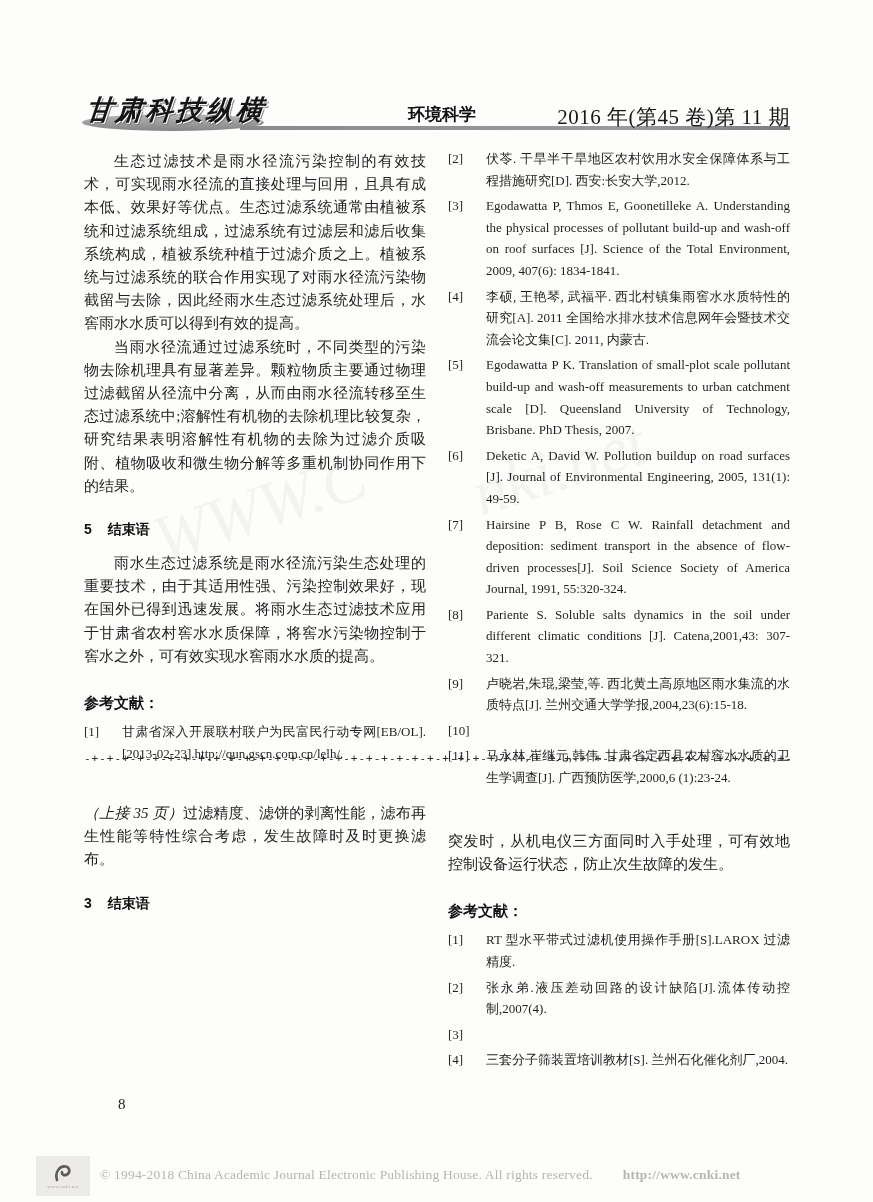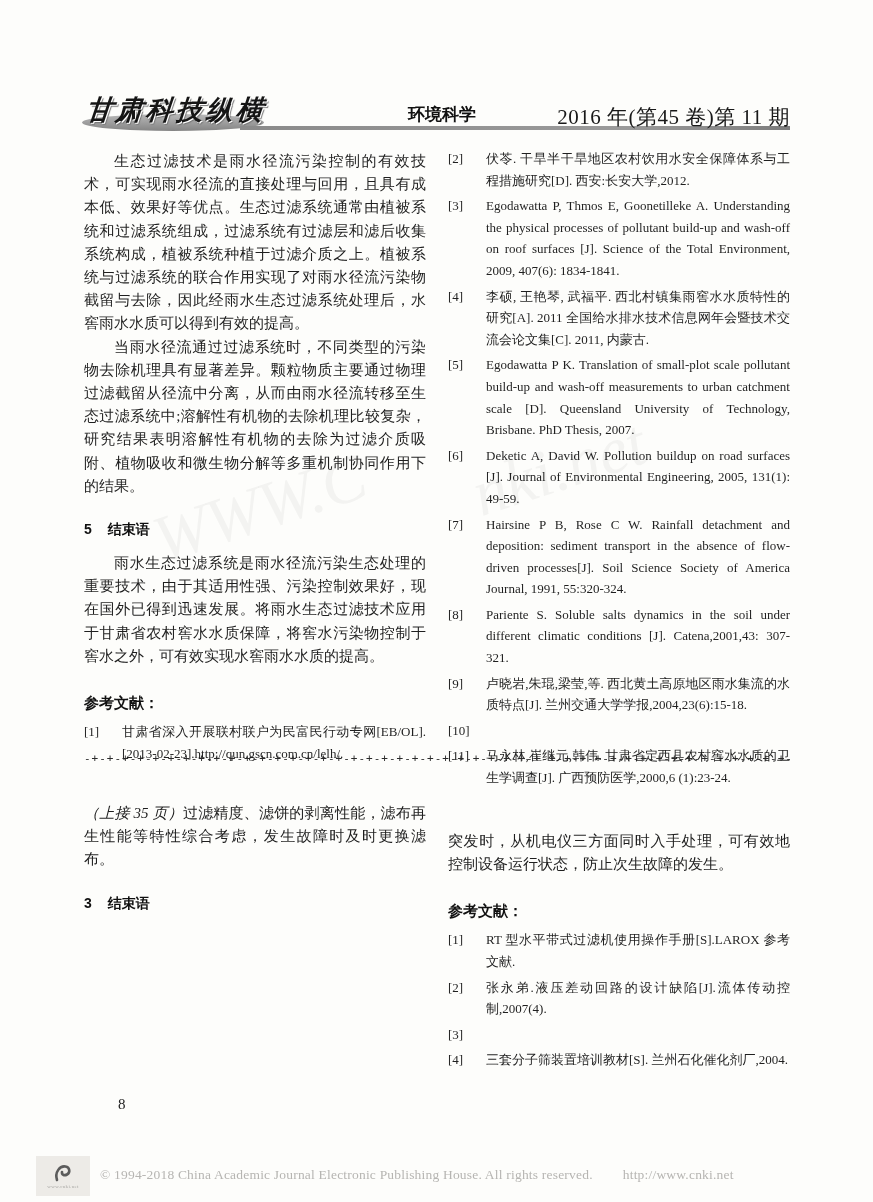--- a/index.html
+++ b/index.html
@@ -67,21 +67,21 @@
     color:rgba(110,110,110,0.07);transform:rotate(-18deg);
     pointer-events:none;white-space:nowrap;
   }
   .wm-1{left:150px;top:470px;}
   .wm-2{left:470px;top:430px;}
   .page-number{position:absolute;left:118px;top:1096px;font-size:15px;color:#222;}
   .footer-text{
     position:absolute;left:100px;top:1167px;font-size:13.5px;color:#b6b5b2;
     letter-spacing:0.2px;white-space:nowrap;
   }
-  .footer-text .footer-url{margin-left:30px;}
+  .footer-text .footer-url{margin-left:30px;font-weight:bold;}
   .cnki-box{
     position:absolute;left:36px;top:1156px;width:54px;height:40px;
     background:#edebe7;display:flex;flex-direction:column;
     align-items:center;justify-content:center;gap:1px;
   }
   .cnki-caption{font-size:5px;color:#a9a8a5;letter-spacing:0.3px;}
 </style>
 </head>
 <body>
 
@@ -160,21 +160,21 @@
     <p class="body-par no-indent"><span class="lead">（上接 35 页）</span><span>过滤精度、滤饼的剥离性能，滤布再生性能等特性综合考虑，发生故障时及时更换滤布。</span></p>
     <p class="sec-heading"><span class="h-num">3</span><span>结束语</span></p>
   </div>
 
   <div class="col col-br">
     <p class="body-par no-indent">突发时，从机电仪三方面同时入手处理，可有效地控制设备运行状态，防止次生故障的发生。</p>
     <p class="refs-heading">参考文献：</p>
     <div>
         <div class="ref">
           <span class="ref-num">[1]</span>
-          <span class="ref-text">RT 型水平带式过滤机使用操作手册[S].LAROX 参考文献.</span>
+          <span class="ref-text">RT 型水平带式过滤机使用操作手册[S].LAROX 过滤精度.</span>
         </div>
         <div class="ref">
           <span class="ref-num">[2]</span>
           <span class="ref-text">张永弟.液压差动回路的设计缺陷[J].流体传动控制,2007(4).</span>
         </div>
         <div class="ref">
           <span class="ref-num">[3]</span>
         </div>
         <div class="ref">
           <span class="ref-num">[4]</span>

